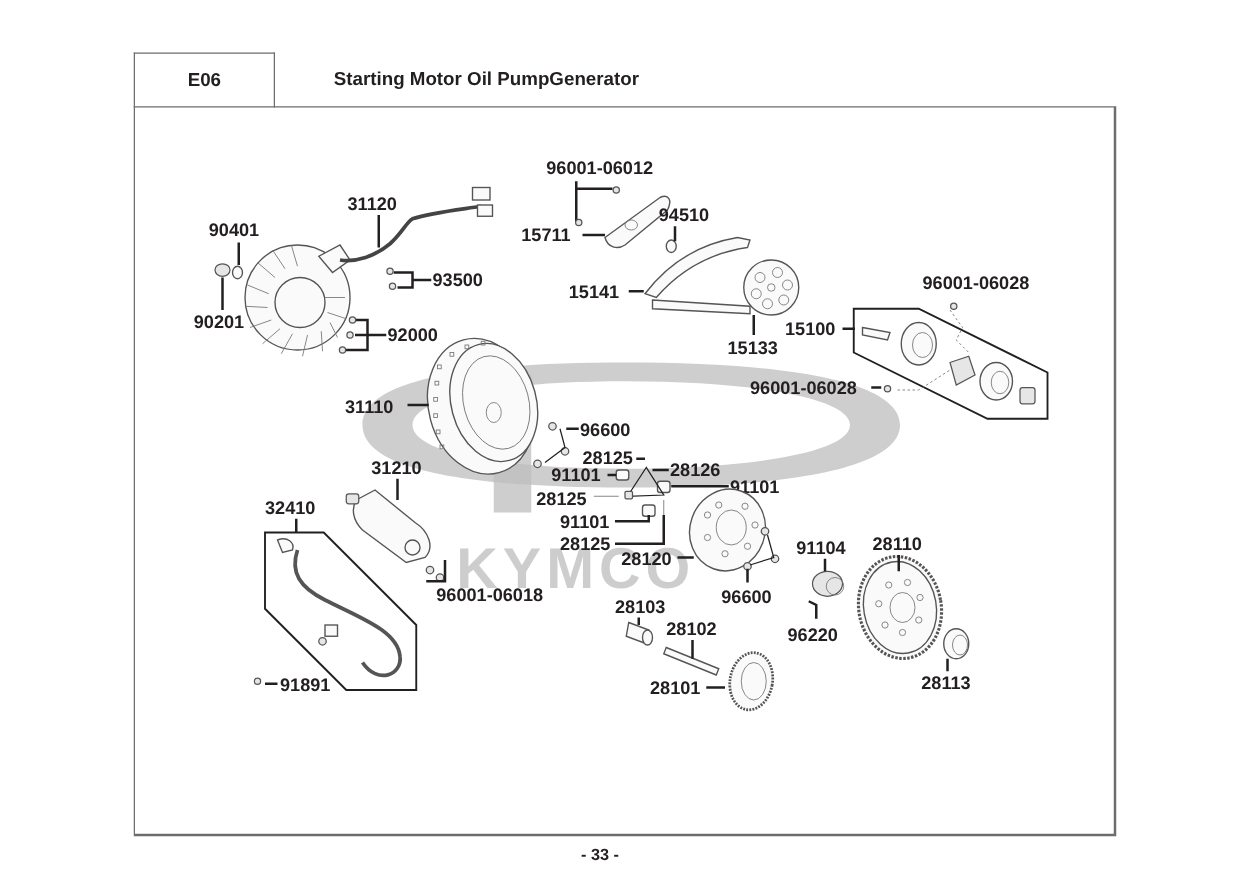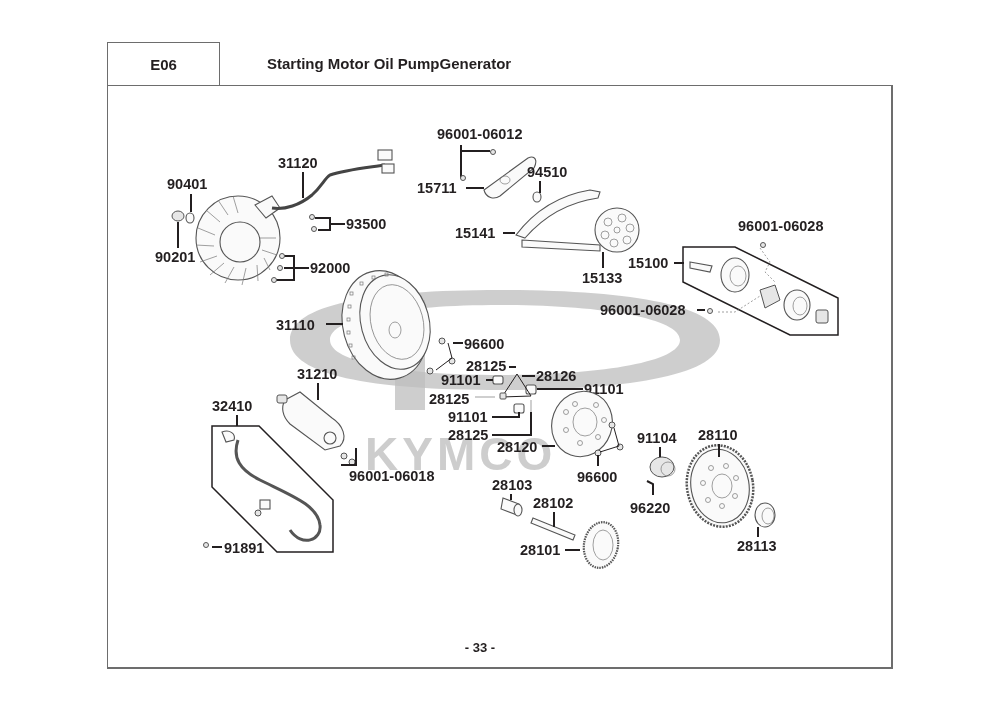--- a/index.html
+++ b/index.html
@@ -5,21 +5,21 @@
   html, body { margin:0; padding:0; background:#ffffff; }
   body { width:1000px; height:707px; position:relative; overflow:hidden;
          font-family:"Liberation Sans", sans-serif; color:#231f20; }
   .frame-outer { position:absolute; left:107px; top:85px; width:786px; height:584px;
                  border:1.5px solid #6d6d6d; border-right-width:2px; border-bottom-width:2px; box-sizing:border-box; }
   .code-cell { position:absolute; left:107px; top:42px; width:113px; height:44px;
                border:1.5px solid #6d6d6d; border-bottom:none; box-sizing:border-box;
                display:flex; align-items:center; justify-content:center;
                font-weight:bold; font-size:15px; }
   .title-cell { position:absolute; left:267px; top:55px; font-weight:bold; font-size:15px; }
-  .page-num { position:absolute; left:0; width:960px; top:640px; text-align:center;
+  .page-num { position:absolute; left:0; width:960px; top:676px; text-align:center;
               font-weight:bold; font-size:13px; }
   svg.diagram { position:absolute; left:0; top:0; }
   .lbl { font-family:"Liberation Sans", sans-serif; font-weight:bold; font-size:14.5px; fill:#231f20; }
   .ln { stroke:#231f20; stroke-width:2; fill:none; }
   .part { stroke:#555; stroke-width:1.1; fill:#fafafa; }
   .partd { stroke:#555; stroke-width:1; fill:#e6e6e6; }
   .thin { stroke:#777; stroke-width:0.7; fill:none; }
   .wm { fill:#bdbdbd; opacity:0.75; }
 </style>
 </head>

